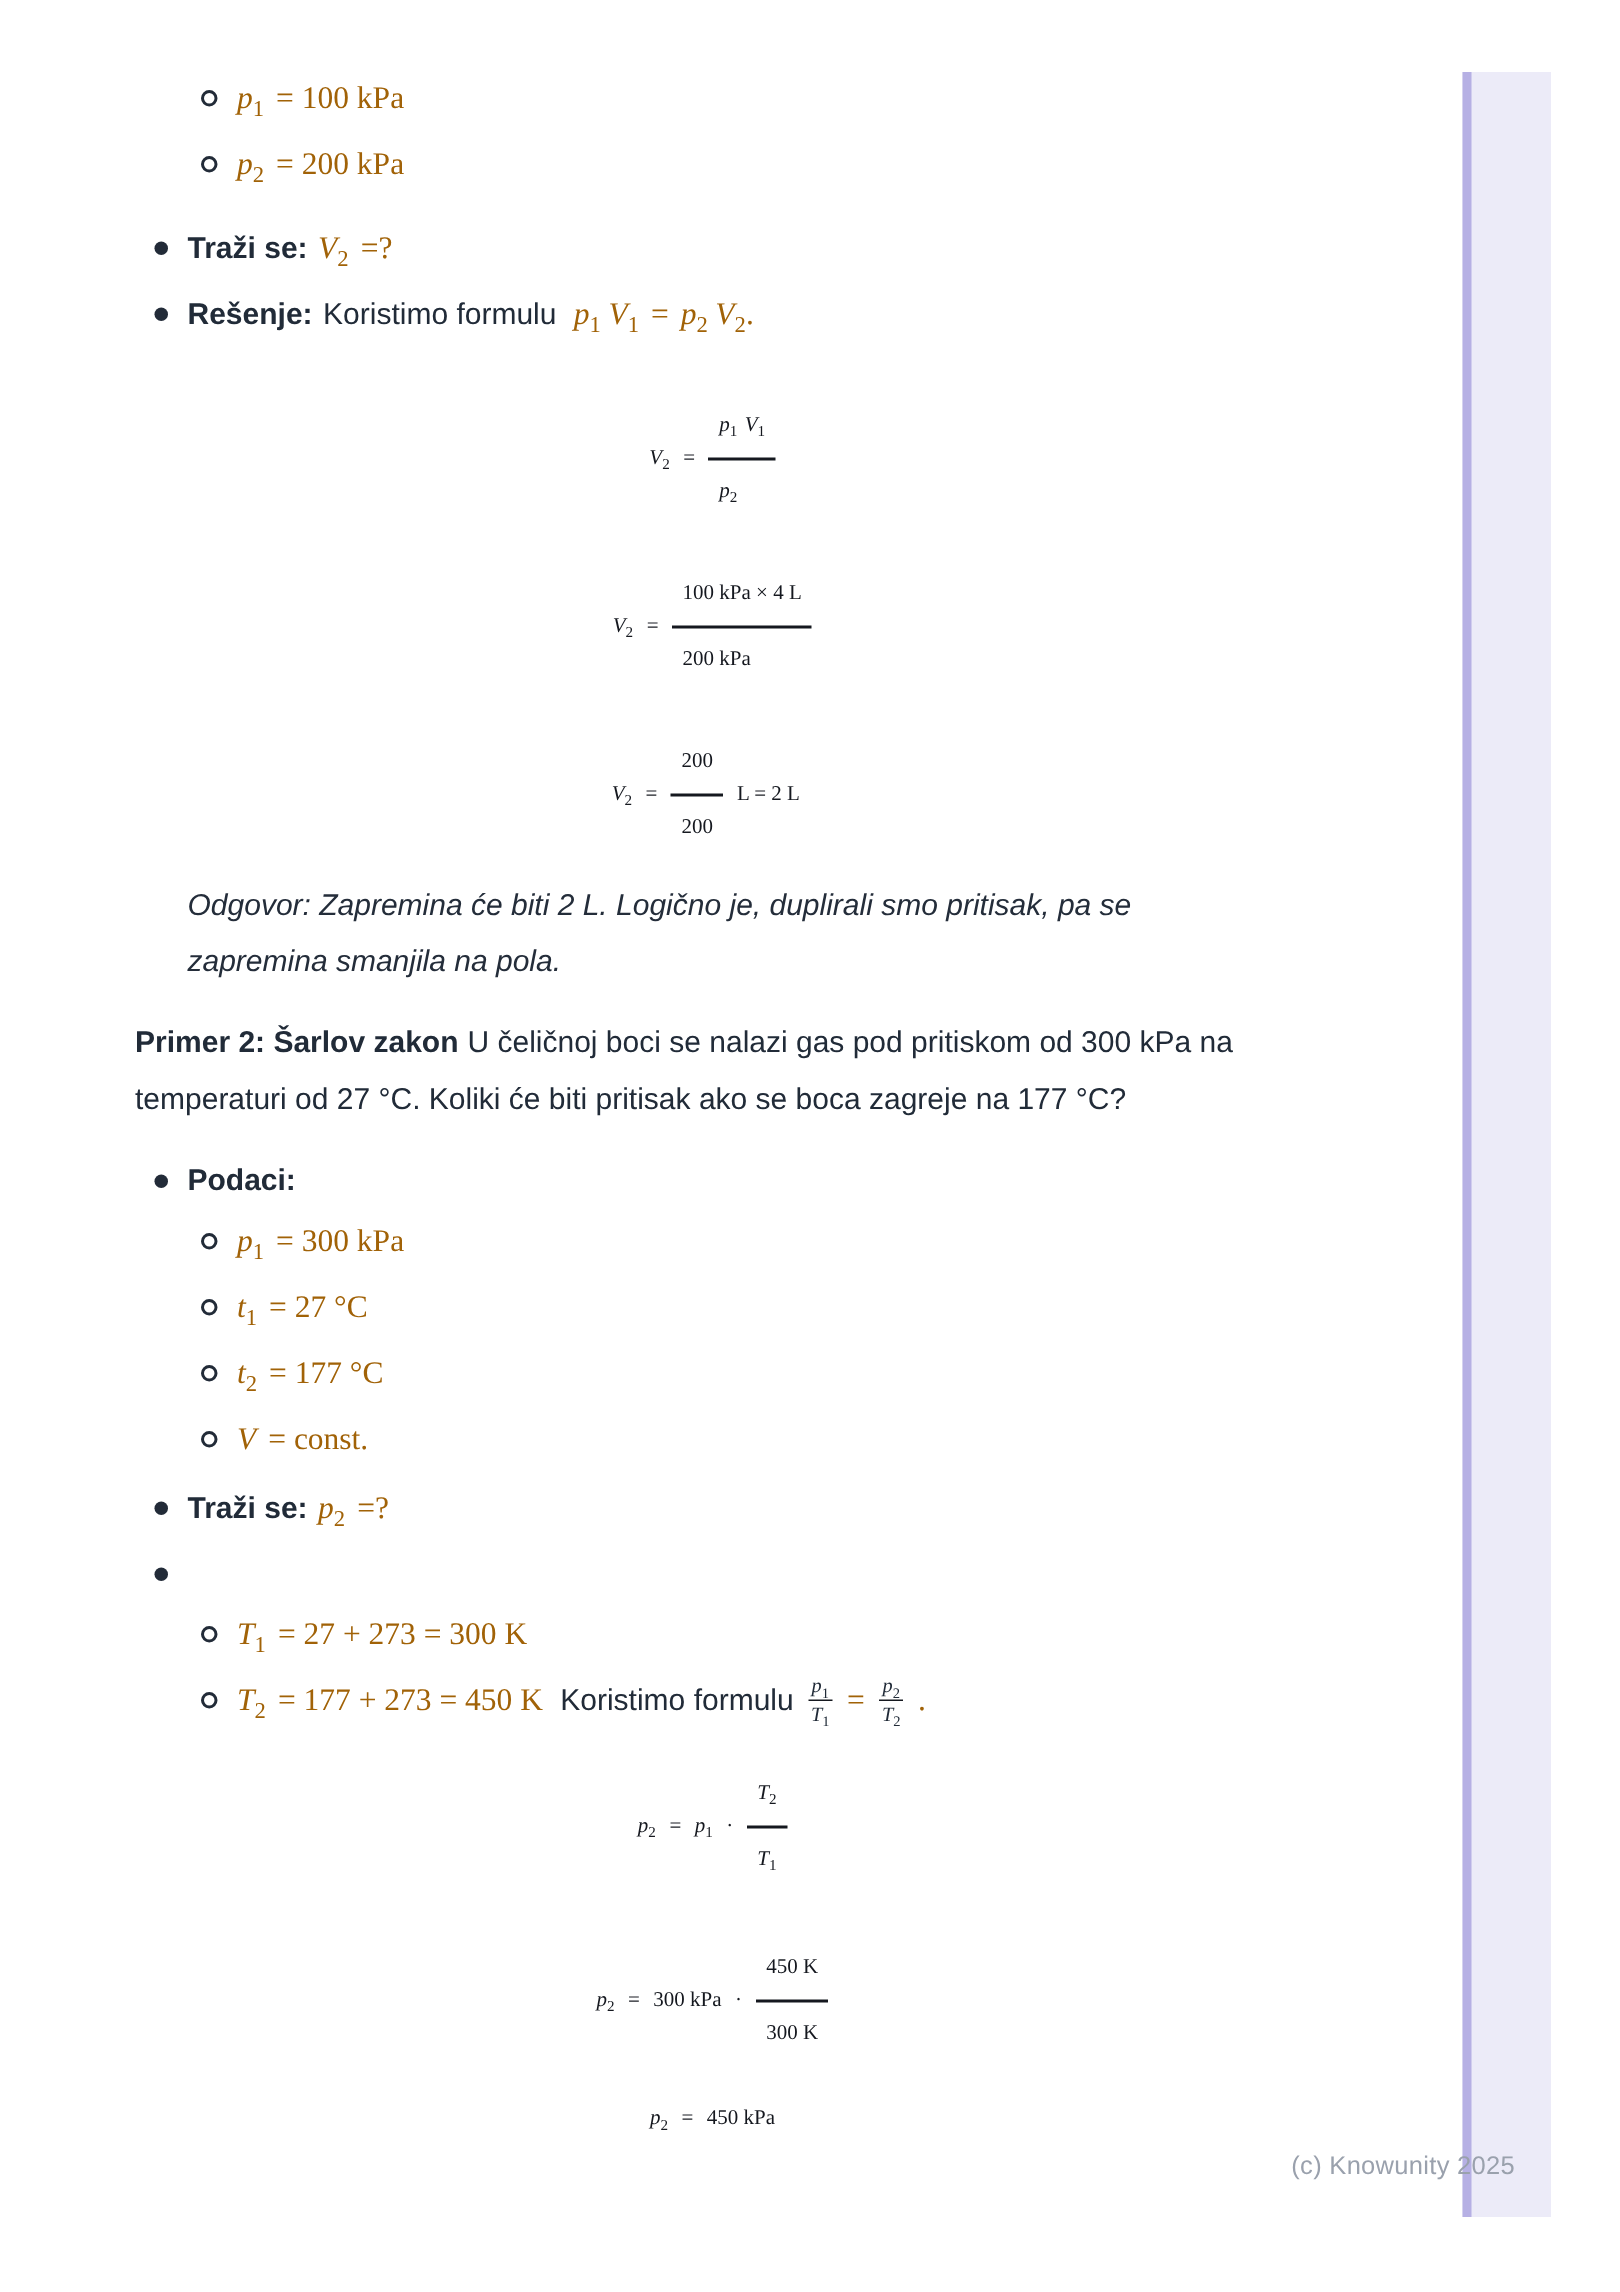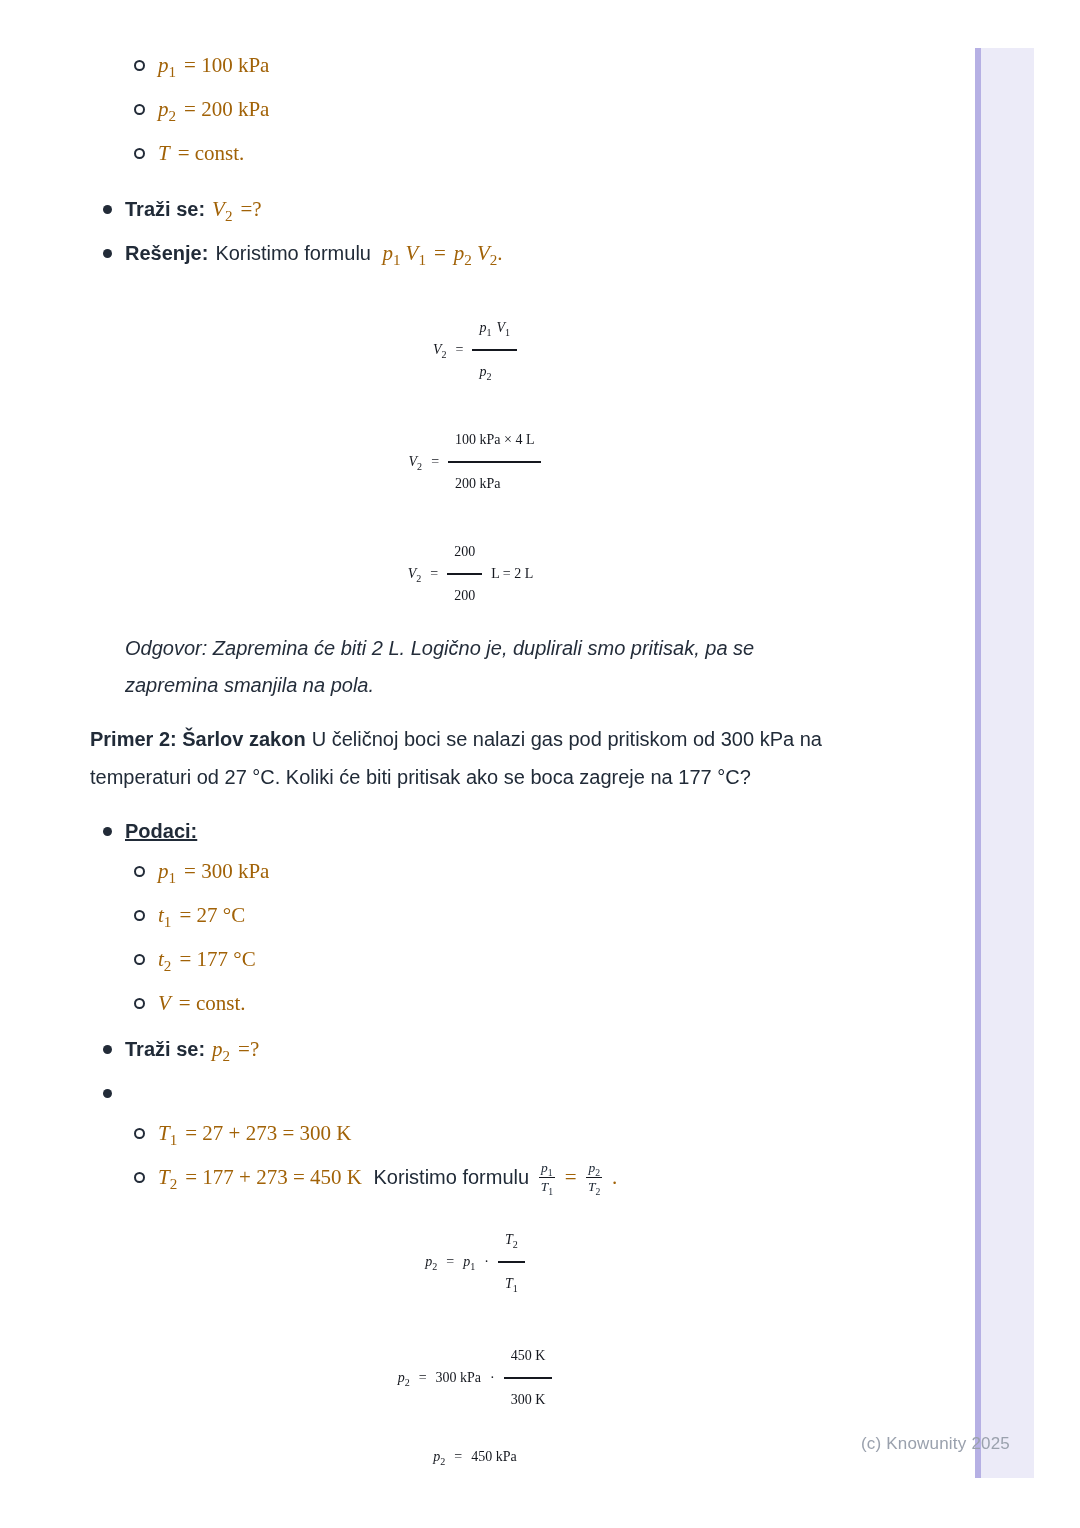--- a/index.html
+++ b/index.html
@@ -33,21 +33,21 @@
   }
   .content {
     position: relative;
     padding: 50px 0 0 90px;
     width: 770px;
     z-index: 0;
     font-size: 20px;
     line-height: 30px;
   }
   .li { display: flex; align-items: flex-start; min-height: 44px; }
-  .li-short { min-height: 40px; text-decoration: underline; }
+  .li-short { min-height: 40px; }
   .bullet-disc {
     flex: none;
     width: 9px; height: 9px;
     border-radius: 50%;
     background: #222b38;
     margin: 11px 13px 0 13px;
   }
   .bullet-circ {
     flex: none;
     width: 7px; height: 7px;
@@ -125,24 +125,20 @@
   <div class="content">
 
     <div class="li">
       <span class="bullet-circ"></span>
       <span class="math"><i>p</i><sub>1</sub><span class="rest">= 100 kPa</span></span>
     </div>
     <div class="li">
       <span class="bullet-circ"></span>
       <span class="math"><i>p</i><sub>2</sub><span class="rest">= 200 kPa</span></span>
     </div>
-    <div class="li">
-      <span class="bullet-circ"></span>
-      <span class="math"><i>T</i><sub></sub><span class="rest">= const.</span></span>
-    </div>
 
     <div class="li" style="margin-top:12px">
       <span class="bullet-disc"></span>
       <span>
         <span class="lbl">Traži se:</span><span class="math"><i>V</i><sub>2</sub><span class="rest">=?</span></span>
       </span>
     </div>
 
     <div class="li">
       <span class="bullet-disc"></span>

